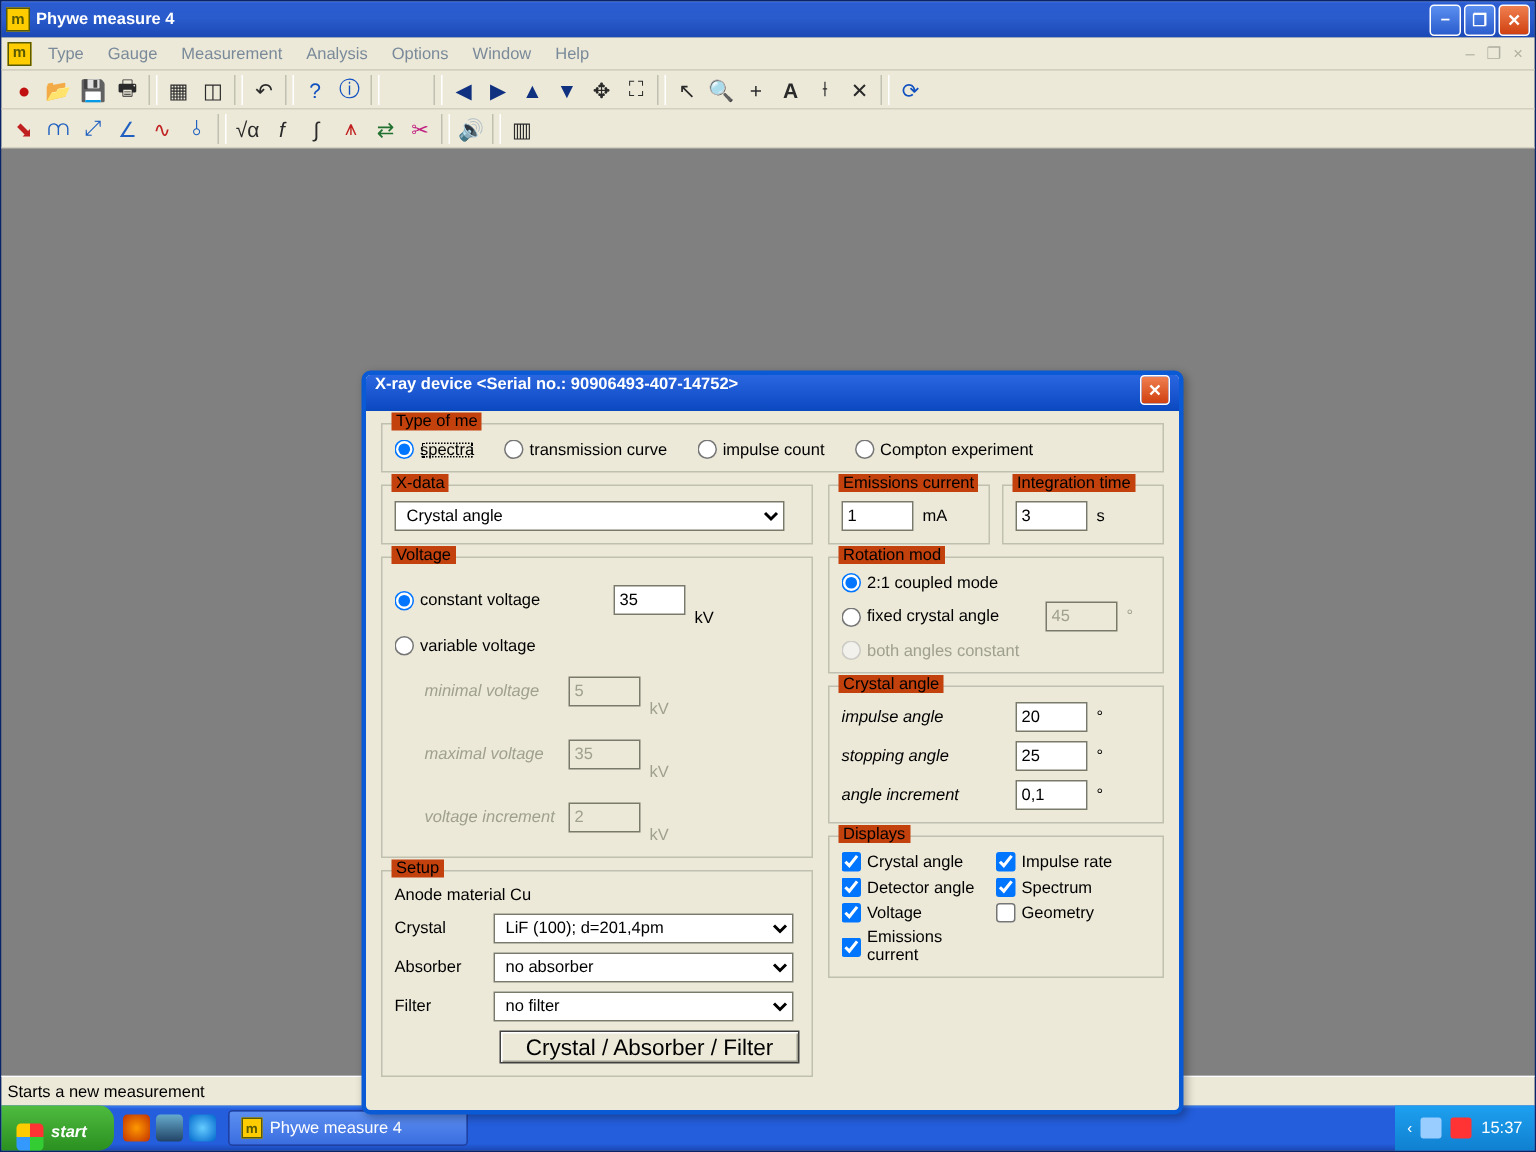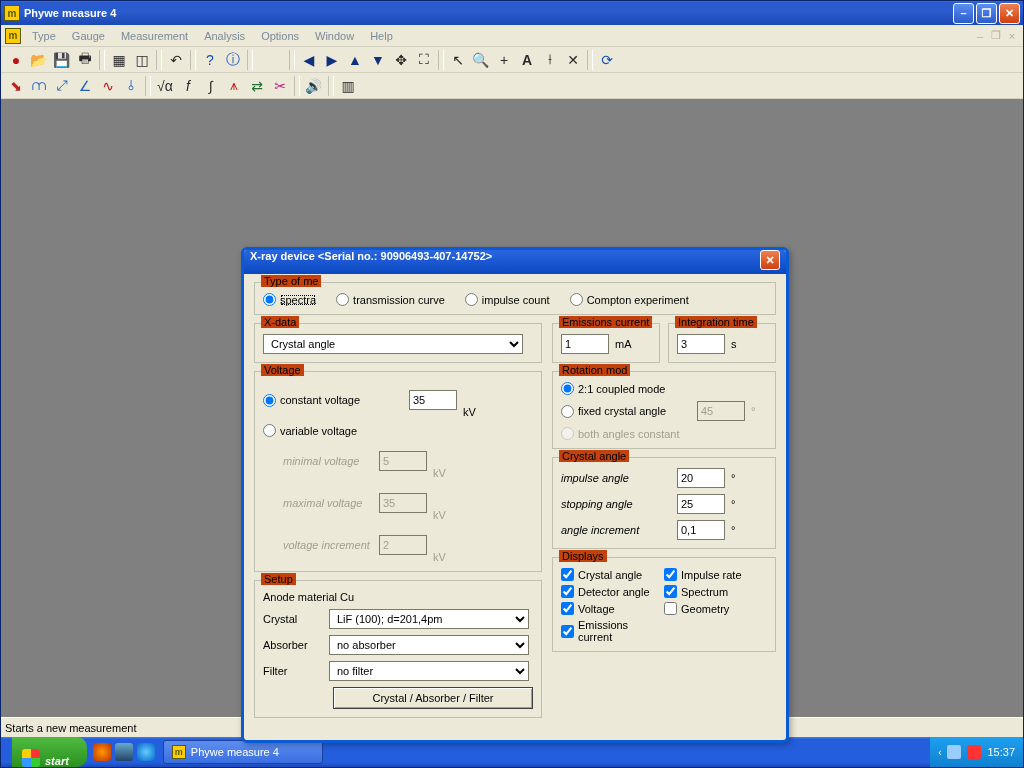--- a/index.html
+++ b/index.html
@@ -48,31 +48,31 @@
 .lbl { width: 110px; font-style: italic; }
 .lbl-s { width: 92px; }
 .disabled { color: #a0a090; }
 input[type=text], select { background:#fff; border:1px solid #7a7a6a; height:20px; padding:1px 3px; font-family:inherit; font-size:11px; }
 input[type=text].num { width: 48px; }
 input[type=text]:disabled { background:#ece9d8; color:#a0a090; }
 select { width: 200px; }
 .unit { width: 18px; margin-top: 24px; }
 .radio, .check { display:flex; align-items:center; gap:4px; }
 input[type=radio], input[type=checkbox] { margin:0; }
-.button { background: #ece9d8; border: 1px solid #404040; box-shadow: inset 1px 1px #fff, inset -1px -1px #a0a090; height: 22px; padding: 0 16px; font-family:inherit; font-size:11px; }
+.button { background: #ece9d8; border: 1px solid #404040; box-shadow: inset 1px 1px #fff, inset -1px -1px #a0a090; height: 22px; padding: 0 16px; font-family:inherit; font-size:15px; }
 .dlg-buttons { display:flex; justify-content:center; gap:10px; margin-top:8px; position:relative; }
 .ver { position:absolute; right:4px; bottom:2px; color:#404040; }
 .dotted { outline: 1px dotted #000; outline-offset: -2px; }
 
 
 .statusbar { height: 20px; background: #ece9d8; border-top: 1px solid #fff; display:flex; align-items:center; padding: 0 4px; }
 
 
 .taskbar { height: 30px; background: linear-gradient(to bottom,#3a80f0 0%,#245edc 8%,#245edc 85%,#1a48b5 100%); display:flex; align-items:stretch; }
-.start-btn { background: linear-gradient(to bottom,#4fbb3f,#2a9020); color:#fff; font-style:italic; font-weight:bold; font-size:16px; display:flex; align-items:flex-end; padding:12px 18px 0 10px; border-radius:0 10px 10px 0; gap:5px;margin-left:11px; }
+.start-btn { background: linear-gradient(to bottom,#4fbb3f,#2a9020); color:#fff; font-style:italic; font-weight:bold; font-size:16px; display:flex; align-items:flex-start; padding:12px 18px 0 10px; border-radius:0 10px 10px 0; gap:5px; }
 .start-flag { width:18px; height:18px; display:inline-block; background: conic-gradient(#f33 0 25%, #3c3 25% 50%, #39f 50% 75%, #fc0 75% 100%); border-radius:3px; }
 .ql { display:flex; align-items:center; padding:0 6px; gap:4px; }
 .ql .qicon { width:18px; height:18px; border-radius:3px; }
 .task-btn { margin:3px 2px; background: linear-gradient(to bottom,#5d8ff0,#3a6ee0); border:1px solid #2040a0; border-radius:3px; color:#fff; display:flex; align-items:center; padding:0 8px; gap:5px; min-width:160px; }
 .task-btn .ticon { width:14px; height:14px; background:#ffcc00; border:1px solid #5a5a00; color:#5a5a00; font-size:9px; font-weight:bold; display:flex; align-items:center; justify-content:center; }
 .tray { margin-left:auto; background: linear-gradient(to bottom,#1ea0f0,#1080d0); display:flex; align-items:center; padding:0 8px; gap:6px; color:#fff; }
 .tray .ticon2 { width:14px; height:14px; border-radius:2px; }
 </style>
 </head>
 <body>

